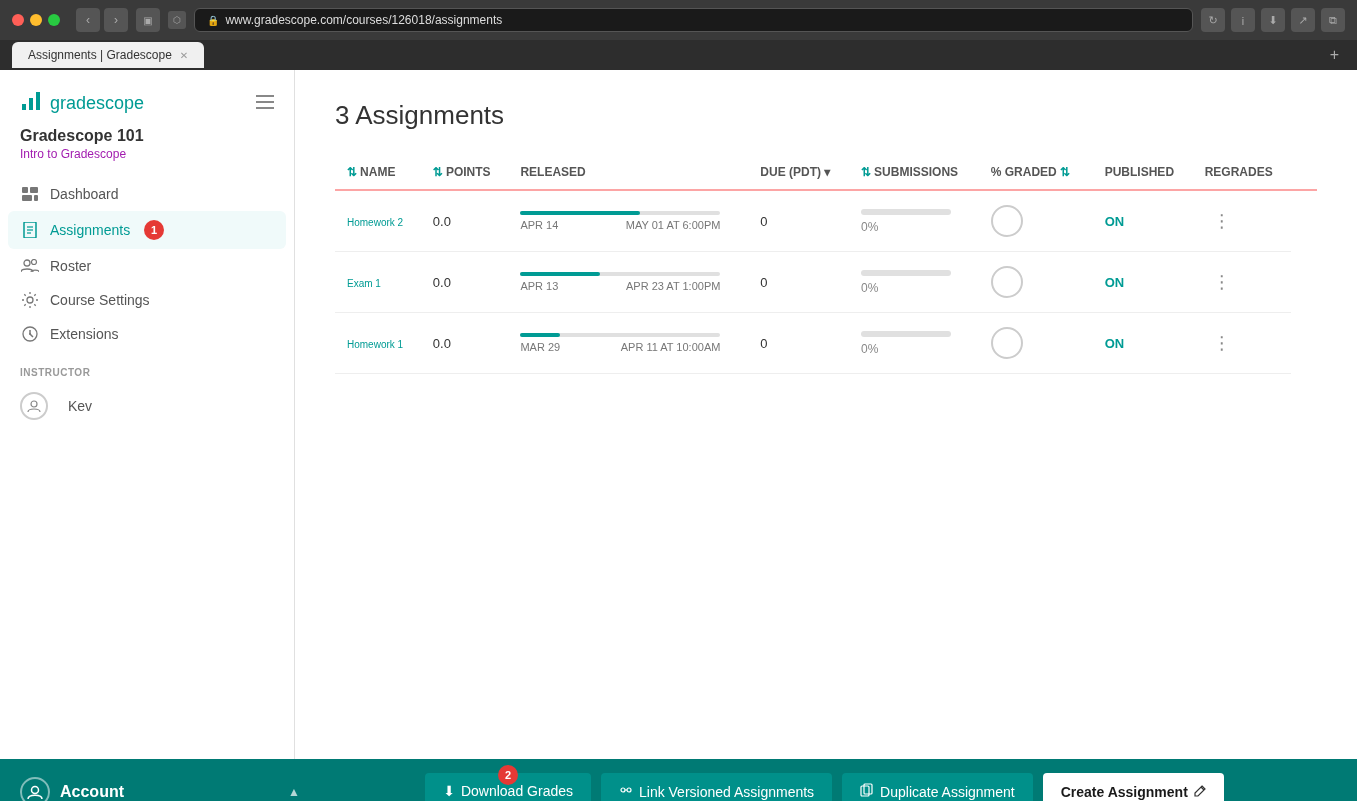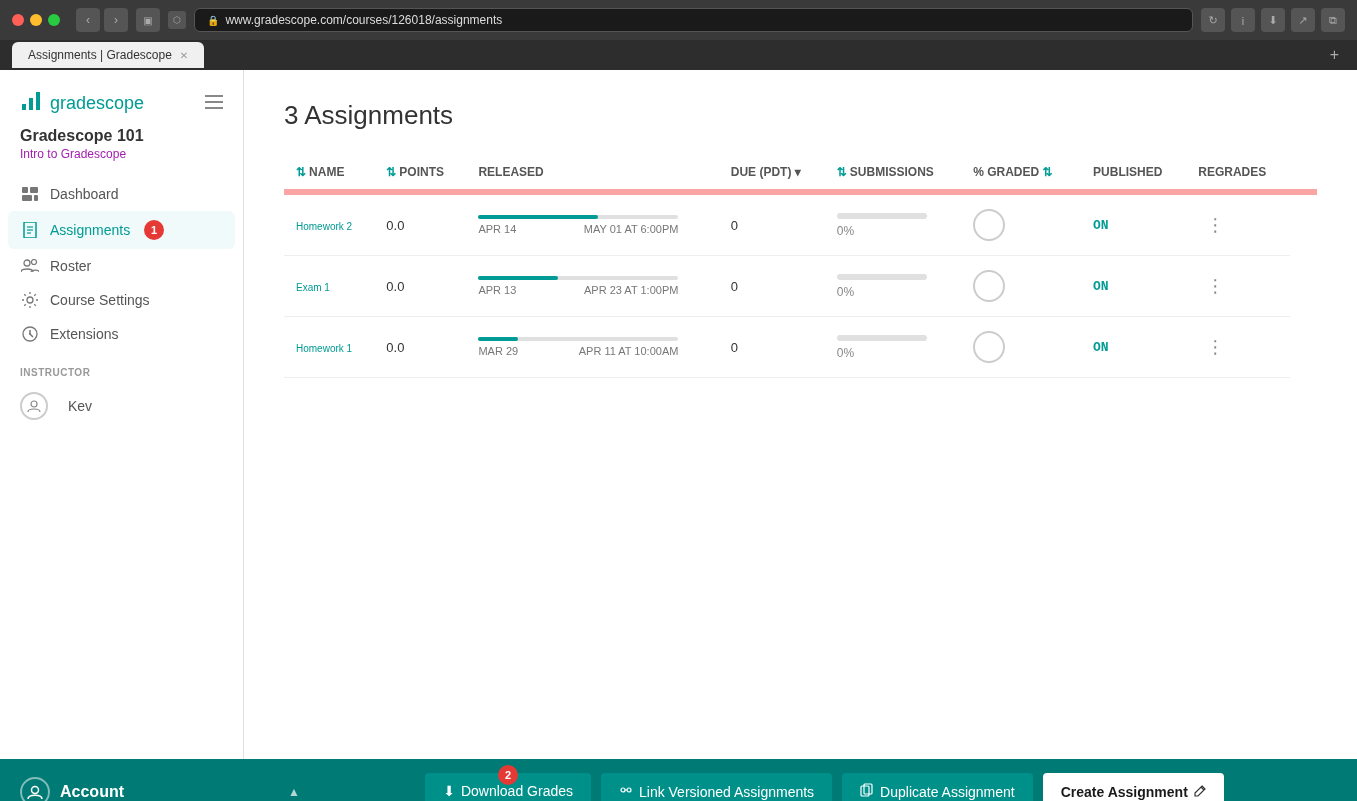--- a/index.html
+++ b/index.html
@@ -23,21 +23,21 @@
     .browser-btn { background: #555; border: none; color: #aaa; width: 24px; height: 24px; border-radius: 4px; display: flex; align-items: center; justify-content: center; font-size: 11px; cursor: pointer; }
     .tab-bar { background: #2d2d2d; padding: 0 12px; display: flex; align-items: center; justify-content: space-between; }
     .tab { background: #f0f0f0; padding: 6px 16px; font-size: 12px; color: #333; border-radius: 6px 6px 0 0; display: inline-flex; align-items: center; gap: 8px; }
     .tab-close { color: #999; font-size: 10px; cursor: pointer; }
     .new-tab { color: #aaa; font-size: 16px; cursor: pointer; padding: 6px; }
 
     
     .app-window { display: flex; width: 100%; height: 689px; background: #fff; }
 
     
-    .sidebar { width: 244px; background: #fff; border-right: 1px solid #e0e0e0; display: flex; flex-direction: column; flex-shrink: 0; }
+    .sidebar { width: 295px; background: #fff; border-right: 1px solid #e0e0e0; display: flex; flex-direction: column; flex-shrink: 0; }
     .sidebar-header { padding: 20px 20px 10px; display: flex; align-items: center; justify-content: space-between; }
     .logo-area { display: flex; align-items: center; gap: 8px; }
     .logo-icon { color: #009b94; font-size: 20px; }
     .logo-text { color: #009b94; font-size: 18px; font-weight: 500; }
     .collapse-btn { color: #666; cursor: pointer; font-size: 14px; }
     .course-info { padding: 0 20px 16px; }
     .course-name { font-size: 16px; font-weight: 700; color: #333; }
     .course-subtitle { font-size: 12px; color: #a21caf; margin-top: 2px; }
     .sidebar-nav { padding: 0 8px; }
     .nav-item { display: flex; align-items: center; gap: 10px; padding: 9px 12px; border-radius: 6px; cursor: pointer; color: #555; font-size: 14px; position: relative; }
@@ -47,32 +47,32 @@
     .section-label { padding: 16px 20px 6px; font-size: 10px; font-weight: 700; color: #999; letter-spacing: 0.5px; }
     .instructor-item { display: flex; align-items: center; gap: 20px; padding: 8px 20px; color: #555; font-size: 14px; }
     .avatar-circle { width: 28px; height: 28px; border-radius: 50%; border: 2px solid #ccc; display: flex; align-items: center; justify-content: center; font-size: 11px; color: #666; }
 
     
     .main-content { flex: 1; overflow-y: auto; padding: 30px 40px; background: #fff; }
     .page-title { font-size: 26px; font-weight: 400; color: #333; margin-bottom: 24px; }
 
     
     .assignments-table { width: 100%; border-collapse: collapse; }
-    .assignments-table th { padding: 10px 12px; text-align: left; font-size: 12px; font-weight: 600; color: #555; border-bottom: 6px solid #fca5a5; cursor: pointer; white-space: nowrap; user-select: none; }
+    .assignments-table th { padding: 10px 12px; text-align: left; font-size: 12px; font-weight: 600; color: #555; border-bottom: 2px solid #fca5a5; cursor: pointer; white-space: nowrap; user-select: none; }
     .assignments-table th .sort-icon { color: #009b94; margin-right: 3px; }
     .assignments-table td { padding: 14px 12px; border-bottom: 1px solid #eee; font-size: 13px; color: #333; vertical-align: middle; }
     .assignment-name { font-size: 10px; font-weight: 500; color: #009b94; cursor: pointer; }
     .date-bar-container { position: relative; height: 4px; background: #e0e0e0; border-radius: 2px; width: 200px; margin-bottom: 4px; }
     .date-bar-fill { height: 100%; background: #009b94; border-radius: 2px; }
     .date-labels { display: flex; justify-content: space-between; font-size: 11px; color: #777; width: 200px; }
     .progress-bar-container { width: 90px; height: 6px; background: #e0e0e0; border-radius: 3px; margin-bottom: 4px; }
     .progress-bar-fill { height: 100%; background: #ccc; border-radius: 3px; }
     .pct-label { font-size: 12px; color: #888; }
     .publish-toggle { width: 32px; height: 32px; border-radius: 50%; border: 2px solid #ccc; display: flex; align-items: center; justify-content: center; cursor: pointer; background: #fff; }
-    .published-on { color: #009b94; font-size: 13px; font-weight: 600; font-family: Liberation Mono, monospace; }
+    .published-on { color: #009b94; font-size: 13px; font-weight: 600; }
     .more-btn { color: #888; cursor: pointer; font-size: 18px; padding: 4px 8px; }
 
     
     .footer { background: #007a74; height: 65px; display: flex; align-items: center; padding: 0 20px; gap: 12px; }
     .footer-account { display: flex; align-items: center; gap: 10px; color: #fff; font-size: 16px; font-weight: 600; flex: 0 0 280px; }
     .footer-account-icon { width: 30px; height: 30px; border-radius: 50%; border: 2px solid rgba(255,255,255,0.5); display: flex; align-items: center; justify-content: center; font-size: 14px; color: #fff; }
     .footer-chevron { color: rgba(255,255,255,0.7); font-size: 12px; margin-left: auto; }
     .footer-btns { display: flex; gap: 10px; flex: 1; justify-content: center; }
     .footer-btn { padding: 10px 18px; border-radius: 4px; border: none; cursor: pointer; font-size: 14px; font-weight: 500; display: flex; align-items: center; gap: 6px; }
     .footer-btn-secondary { background: #00908a; color: #fff; }

